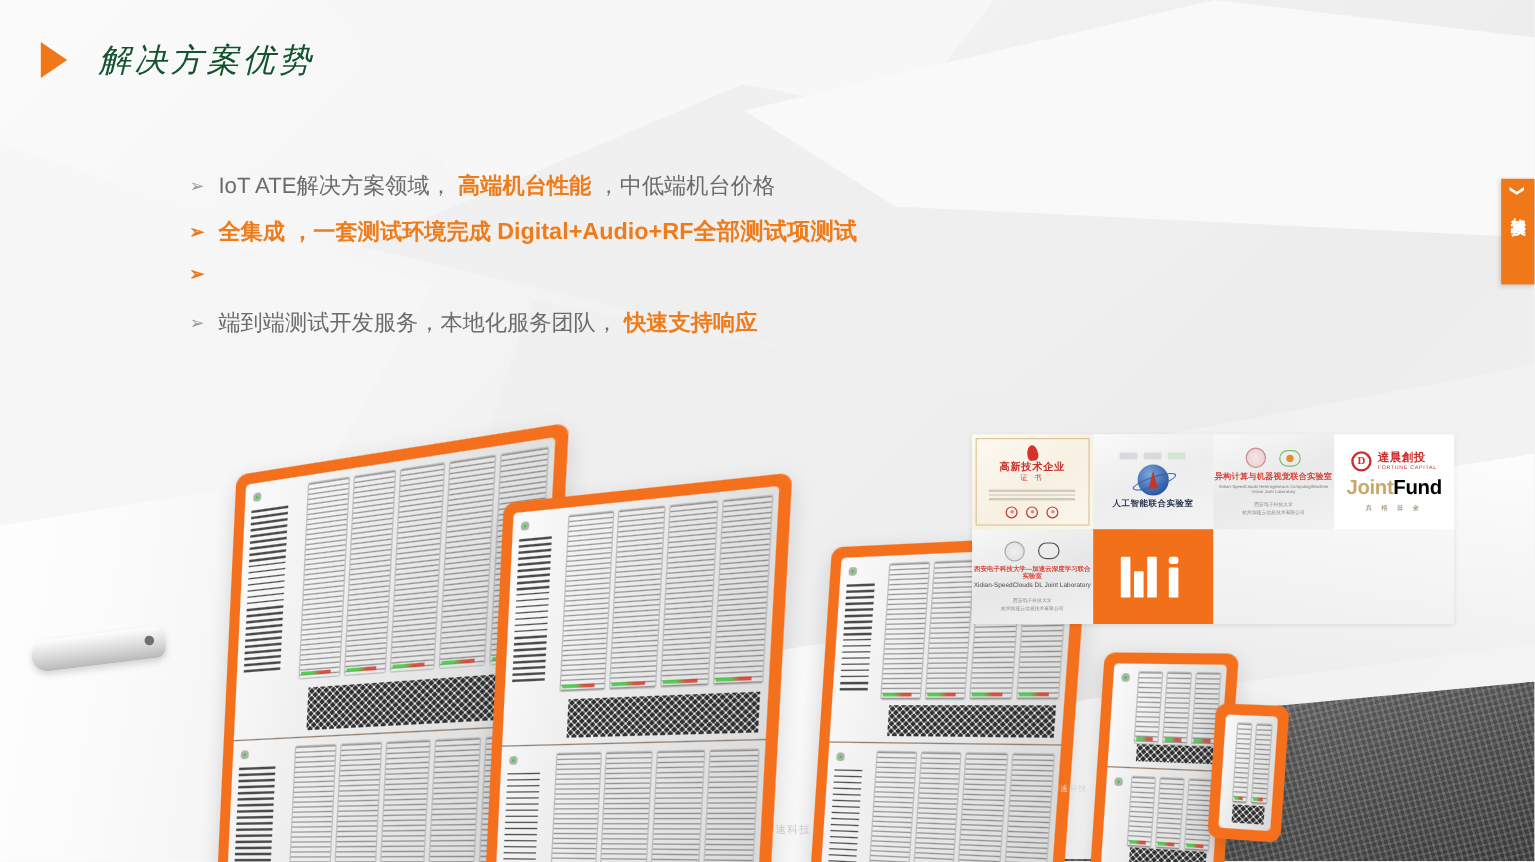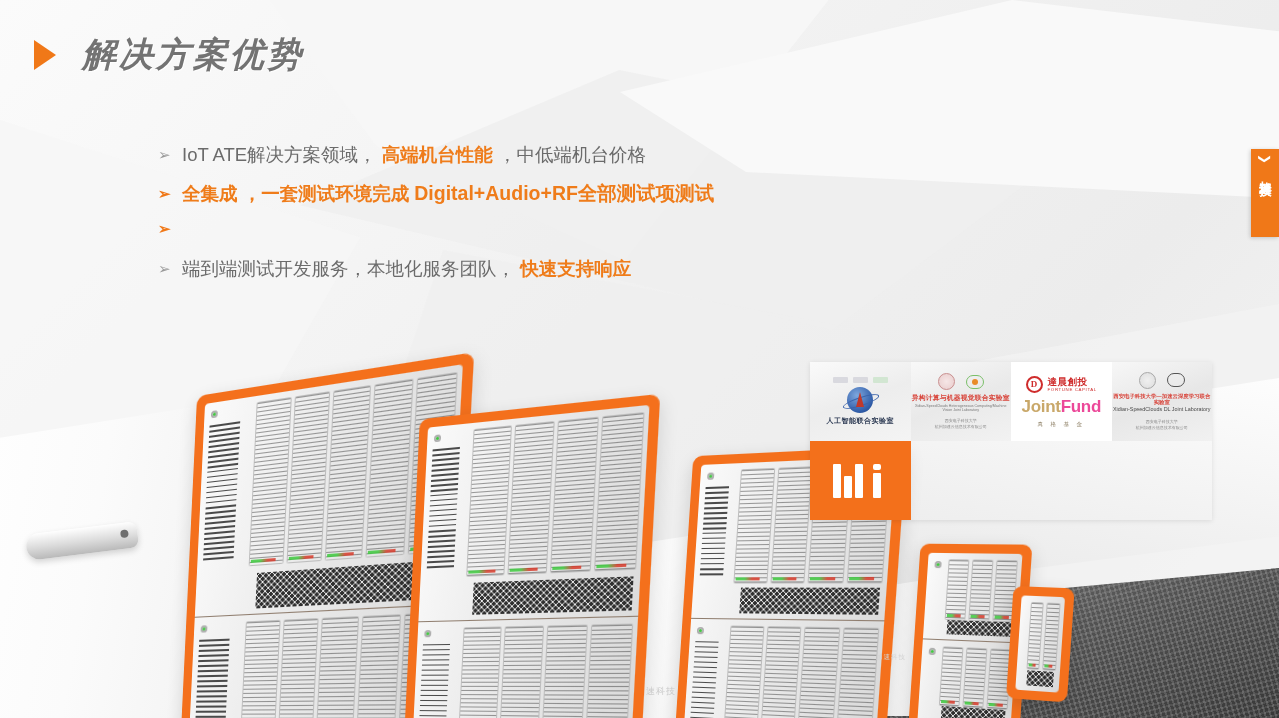--- a/index.html
+++ b/index.html
@@ -74,24 +74,24 @@
     align-items: center;
     gap: 26px;
   }
   .title-tri {
     width: 0; height: 0;
     border-left: 22px solid #f07818;
     border-top: 15px solid transparent;
     border-bottom: 15px solid transparent;
   }
   .title-text {
-    font-size: 34px;
-    font-weight: bold;
+    font-size: 27px;
+    font-weight: normal;
     font-style: italic;
-    color: #737373;
+    color: #14532d;
     letter-spacing: 3px;
     text-shadow: 1px 1px 0 rgba(255,255,255,.8);
   }
 
   
   .bullets {
     position: absolute;
     left: 158px; top: 146px;
     width: 1000px;
   }
@@ -213,21 +213,21 @@
   .c4 .fcmark::after{
     content:"D"; position:absolute; inset:0;
     display:flex;align-items:center;justify-content:center;
     color:#cf2c2c; font-size:9px; font-weight:bold; font-family:"Liberation Serif", serif;
   }
   .c4 .fct{ text-align:left; }
   .c4 .fct .cn{ color:#cf2c2c; font-size:9.5px; font-weight:bold; letter-spacing:.5px;}
   .c4 .fct .en{ color:#cf2c2c; font-size:4.4px; letter-spacing:.6px; }
   .c4 .zf{ font-size:17px; font-weight:bold; letter-spacing:-.3px; }
   .c4 .zf .z{ color:#c9a86a; }
-  .c4 .zf .f{ color:#ec4899; }
+  .c4 .zf .f{ color:#000000; }
   .c4 .zfsub{ color:#8d7f64; font-size:5.5px; letter-spacing:3px; }
 
   
   .gold {
     background: linear-gradient(160deg,#efdca7 0%,#e0c27e 18%,#f4e6bd 46%,#d9bb78 74%,#ecd9a4 100%);
     padding: 5px 4px;
   }
   .gold::before{
     content:""; position:absolute; inset:4px;
     border:1px solid rgba(255,255,255,.6);
@@ -559,20 +559,35 @@
         </div>
       </div>
     </div>
 
     <div class="brand-foot">速科技</div>
     <div class="brand-foot2">加速科技</div>
   </div>
 
   <div class="cert-grid">
 
+    <div class="cert c1">
+      <div class="flame"></div>
+      <div class="t">高新技术企业</div>
+      <div class="t2">证 书</div>
+      <div class="lines">
+        <div class="ln"></div>
+        <div class="ln"></div>
+        <div class="ln"></div>
+      </div>
+      <div class="seals">
+        <span class="seal"></span>
+        <span class="seal"></span>
+        <span class="seal"></span>
+      </div>
+    </div>
 
     <div class="cert c2">
       <div class="toprow">
         <span class="minilogo"></span>
         <span class="minilogo"></span>
         <span class="minilogo g"></span>
       </div>
       <div class="globe">
           <span class="a"></span>
         </div>

